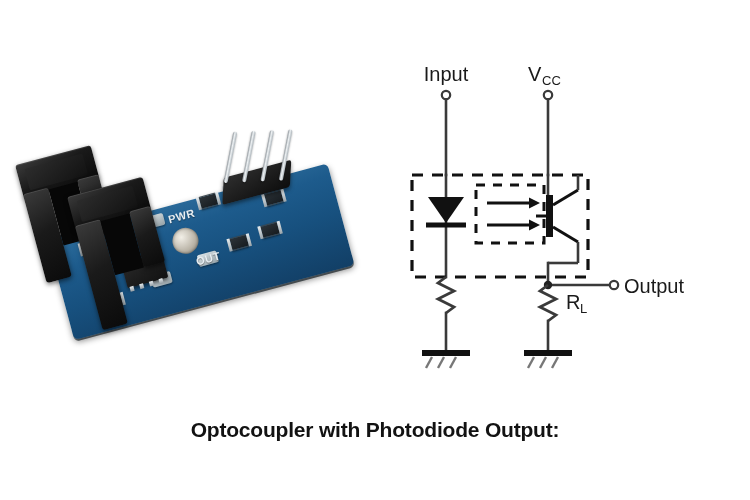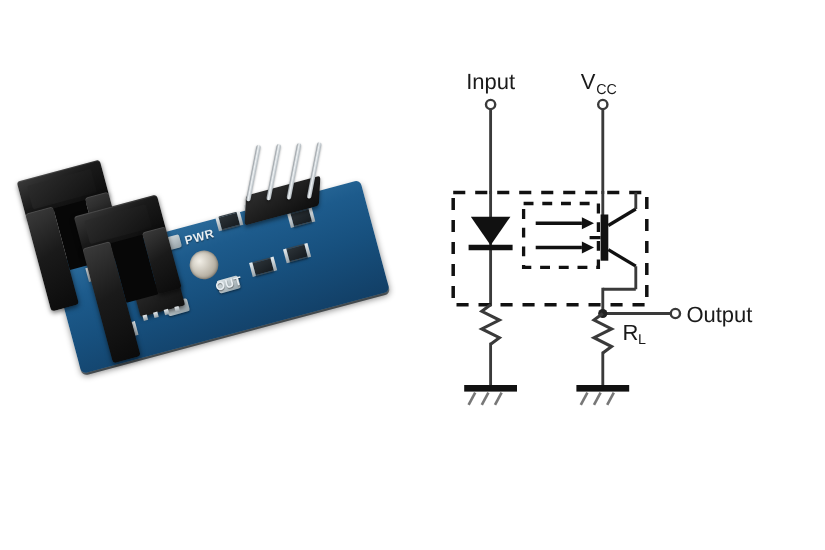--- a/index.html
+++ b/index.html
@@ -259,14 +259,15 @@
 
       <text x="236" y="248" font-family="Liberation Sans, sans-serif" font-size="20" fill="#1a1a1a">Output</text>
 
       <g>
         <text x="178" y="264" font-family="Liberation Sans, sans-serif" font-size="20" fill="#1a1a1a">R</text>
         <text x="192" y="268" font-family="Liberation Sans, sans-serif" font-size="13" fill="#1a1a1a">L</text>
       </g>
     </svg>
   </div>
 
+  <div class="caption">Optocoupler with Photodiode Output:</div>
 
 </div>
 
 </body></html>

